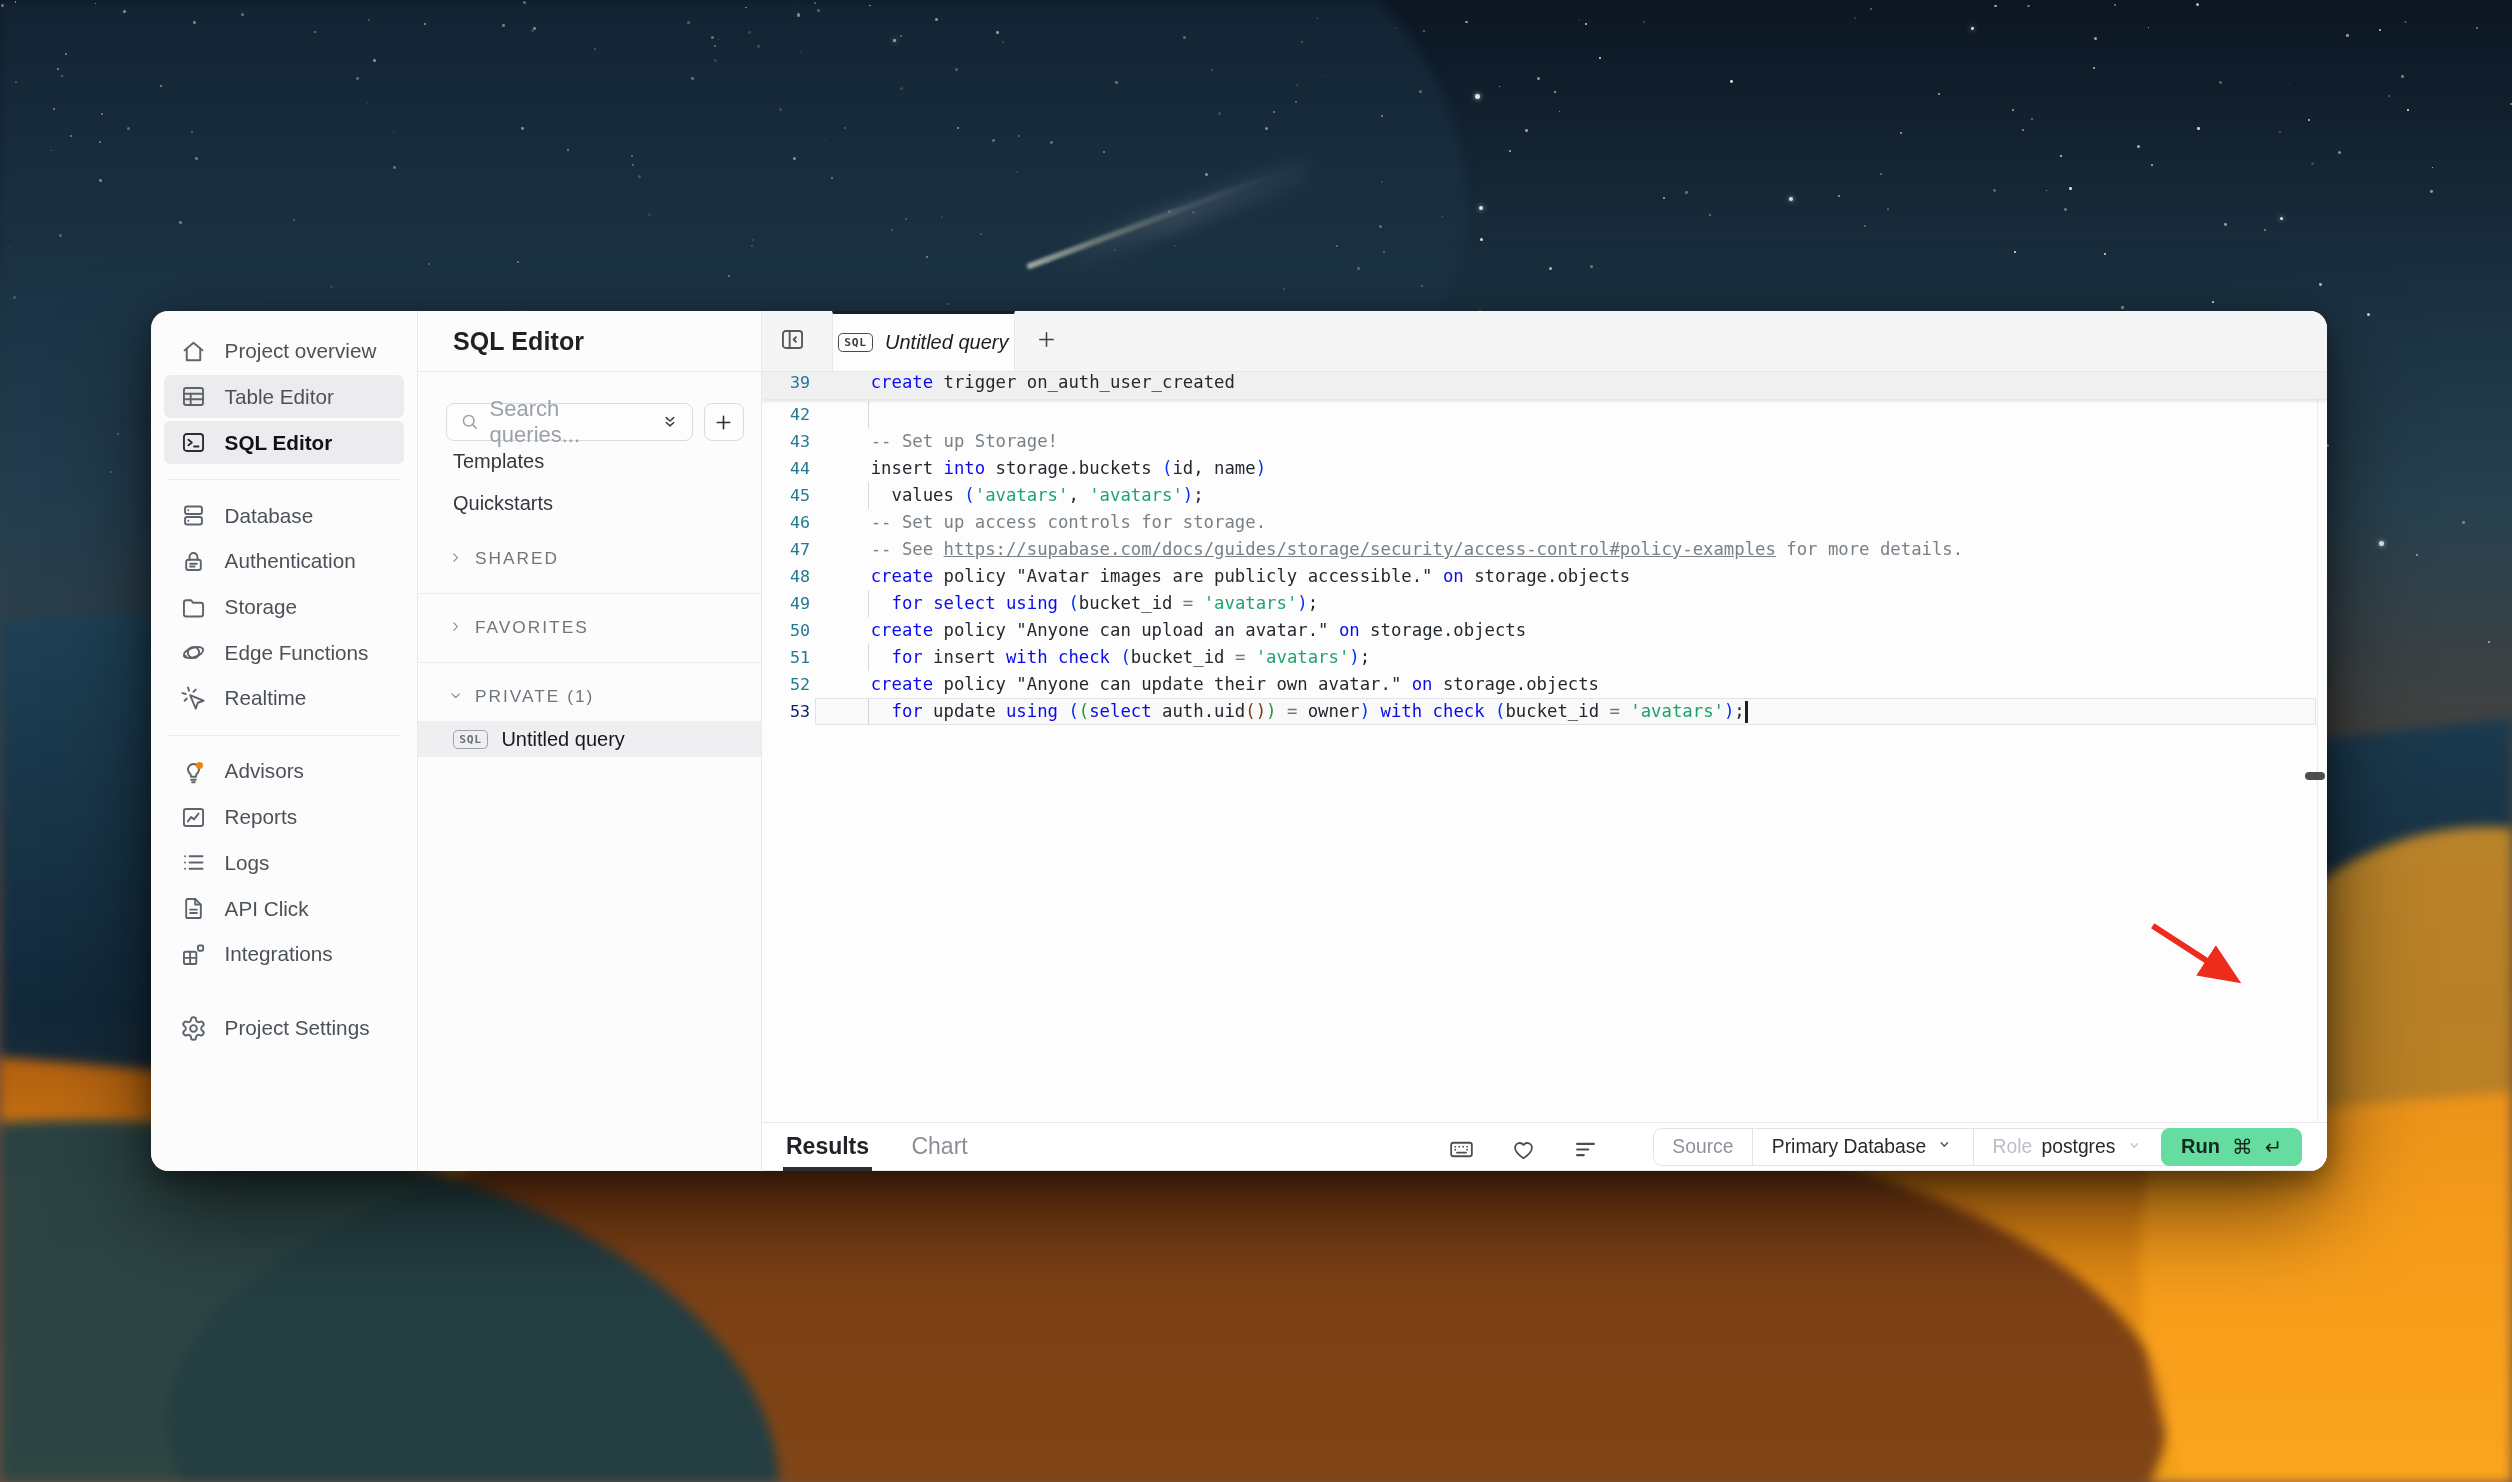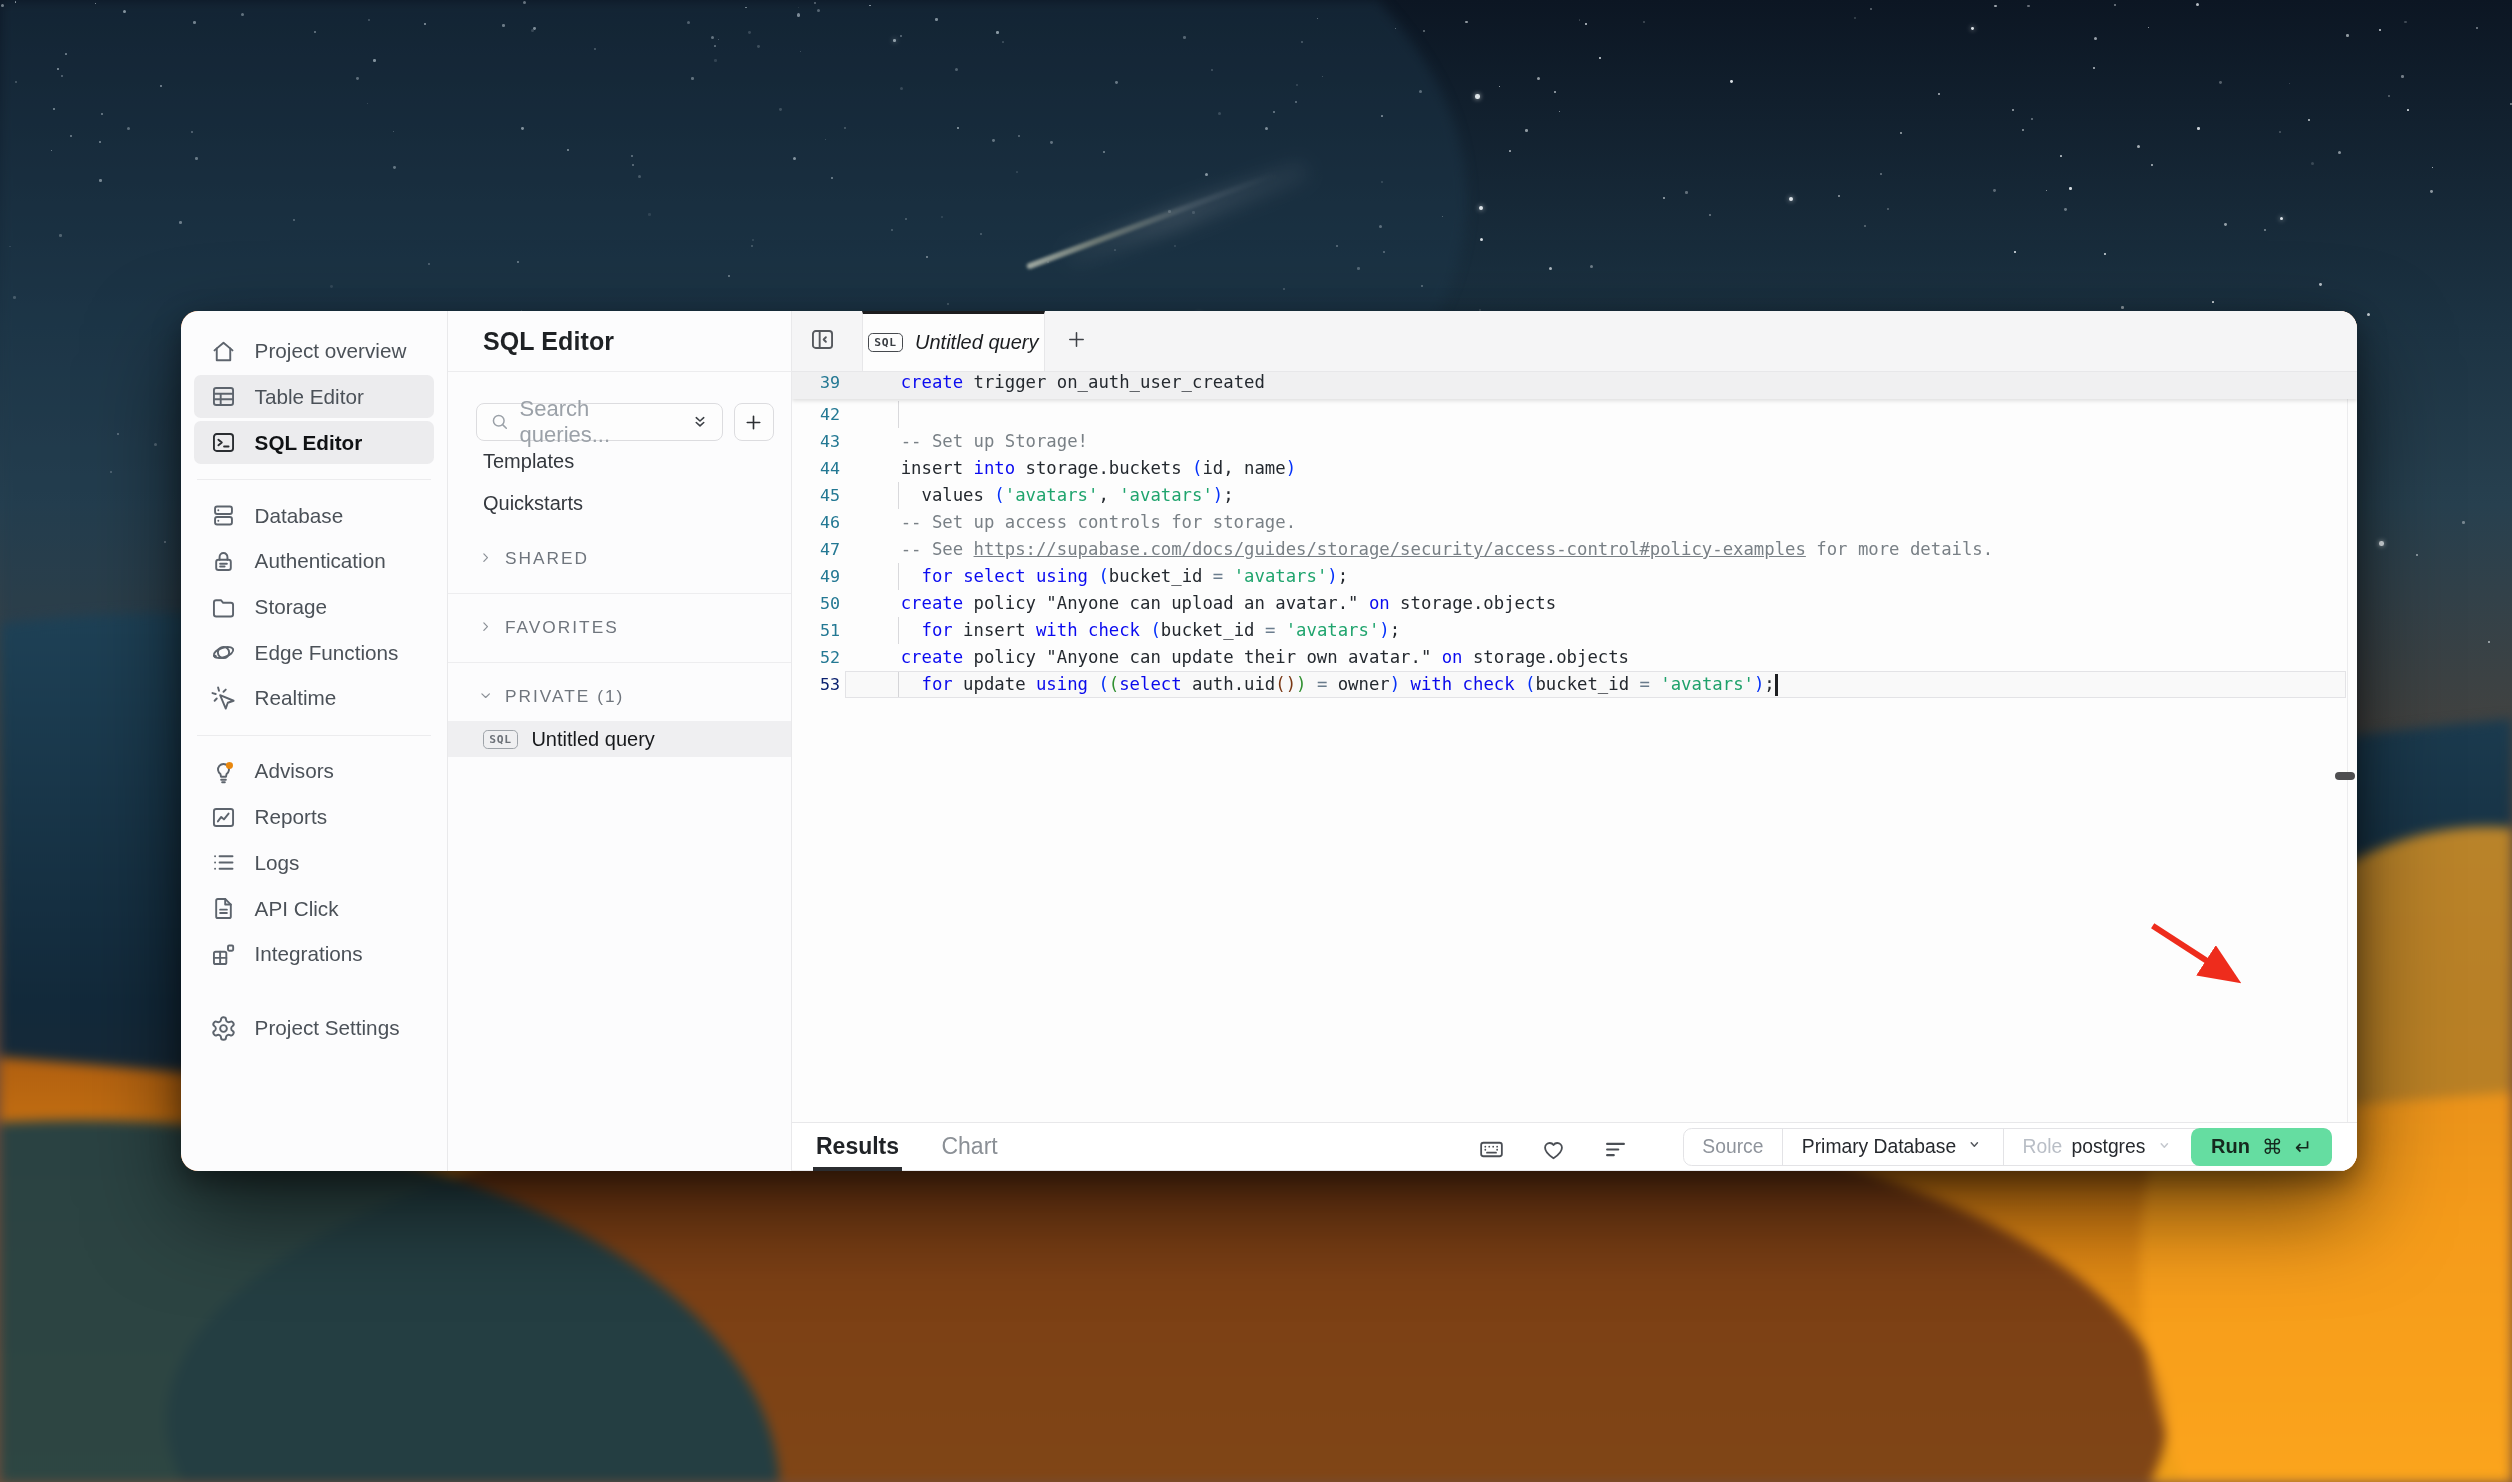--- a/index.html
+++ b/index.html
@@ -11,21 +11,21 @@
   .stars{position:absolute;inset:0;}
   .star{position:absolute;border-radius:50%;background:#e8eef2;}
   .comet-smoke{position:absolute;left:1065px;top:248px;width:260px;height:23px;border-radius:13.3px;
     transform:rotate(-20.5deg);transform-origin:left center;filter:blur(8.7px);
     background:linear-gradient(90deg,rgba(210,205,195,0.05),rgba(185,185,190,0.28) 45%,rgba(160,165,175,0.10));}
   .comet{position:absolute;left:1027px;top:264px;width:267px;height:6px;border-radius:6px;
     transform:rotate(-20.5deg);transform-origin:left center;filter:blur(1.7px);
     background:linear-gradient(90deg,rgba(255,252,225,0.98),rgba(255,244,198,0.55) 28%,rgba(205,205,205,0.22) 65%,rgba(190,190,195,0));}
   .dunes{position:absolute;inset:0;filter:blur(6px);}
   
-  .window{position:absolute;left:181px;top:311px;width:2176px;height:860px;background:#f97316;
+  .window{position:absolute;left:151px;top:311px;width:2176px;height:860px;background:#f97316;
     border-radius:17.3px;box-shadow:0 40px 93px rgba(0,0,0,.55),0 9.3px 29px rgba(0,0,0,.38);
     display:flex;overflow:hidden;z-index:10;}
   
   .iconbar{width:267px;box-sizing:border-box;background:#fcfcfd;border-right:0.7px solid #e9e9eb;
     padding:18.7px 13.3px 0 13.3px;flex:none;}
   .nav-item{display:flex;align-items:center;gap:17.3px;height:43px;margin-bottom:2.7px;border:none;background:transparent;
     width:100%;border-radius:6.7px;padding:0 16px;box-sizing:border-box;cursor:default;text-align:left;}
   .nav-item .icn{flex:none;width:27px;height:27px;color:#5d646d;display:flex;align-items:center;justify-content:center;}
   .nav-item .icn svg{width:27px;height:27px;}
   .nav-label{font-size:20.7px;color:#4b5158;white-space:nowrap;}
@@ -657,20 +657,21 @@
           <span class="ln">39</span>
           <span class="codetxt"><span class="t-kw">create</span><span class="t-tx"> trigger on_auth_user_created</span></span>
         </div>
       <div class="rows" id="codeRows">
           <div class="crow guide"><span class="ln">42</span><span class="codetxt"></span></div>
           <div class="crow"><span class="ln">43</span><span class="codetxt"><span class="t-cm">-- Set up Storage!</span></span></div>
           <div class="crow"><span class="ln">44</span><span class="codetxt"><span class="t-tx">insert </span><span class="t-kw">into</span><span class="t-tx"> storage.buckets </span><span class="t-b1">(</span><span class="t-tx">id, name</span><span class="t-b1">)</span></span></div>
           <div class="crow guide"><span class="ln">45</span><span class="codetxt"><span class="t-tx">  values </span><span class="t-b1">(</span><span class="t-str">'avatars'</span><span class="t-tx">, </span><span class="t-str">'avatars'</span><span class="t-b1">)</span><span class="t-tx">;</span></span></div>
           <div class="crow"><span class="ln">46</span><span class="codetxt"><span class="t-cm">-- Set up access controls for storage.</span></span></div>
           <div class="crow"><span class="ln">47</span><span class="codetxt"><span class="t-cm">-- See </span><span class="t-lnk">https://supabase.com/docs/guides/storage/security/access-control#policy-examples</span><span class="t-cm"> for more details.</span></span></div>
+          <div class="crow"><span class="ln">48</span><span class="codetxt"><span class="t-kw">create</span><span class="t-tx"> policy "Avatar images are publicly accessible." </span><span class="t-kw">on</span><span class="t-tx"> storage.objects</span></span></div>
           <div class="crow guide"><span class="ln">49</span><span class="codetxt"><span class="t-tx">  </span><span class="t-kw">for</span><span class="t-tx"> </span><span class="t-kw">select</span><span class="t-tx"> </span><span class="t-kw">using</span><span class="t-tx"> </span><span class="t-b1">(</span><span class="t-tx">bucket_id </span><span class="t-op">=</span><span class="t-tx"> </span><span class="t-str">'avatars'</span><span class="t-b1">)</span><span class="t-tx">;</span></span></div>
           <div class="crow"><span class="ln">50</span><span class="codetxt"><span class="t-kw">create</span><span class="t-tx"> policy "Anyone can upload an avatar." </span><span class="t-kw">on</span><span class="t-tx"> storage.objects</span></span></div>
           <div class="crow guide"><span class="ln">51</span><span class="codetxt"><span class="t-tx">  </span><span class="t-kw">for</span><span class="t-tx"> insert </span><span class="t-kw">with</span><span class="t-tx"> </span><span class="t-kw">check</span><span class="t-tx"> </span><span class="t-b1">(</span><span class="t-tx">bucket_id </span><span class="t-op">=</span><span class="t-tx"> </span><span class="t-str">'avatars'</span><span class="t-b1">)</span><span class="t-tx">;</span></span></div>
           <div class="crow"><span class="ln">52</span><span class="codetxt"><span class="t-kw">create</span><span class="t-tx"> policy "Anyone can update their own avatar." </span><span class="t-kw">on</span><span class="t-tx"> storage.objects</span></span></div>
           <div class="crow guide current"><span class="ln active">53</span><span class="codetxt"><span class="t-tx">  </span><span class="t-kw">for</span><span class="t-tx"> update </span><span class="t-kw">using</span><span class="t-tx"> </span><span class="t-b1">(</span><span class="t-b2">(</span><span class="t-kw">select</span><span class="t-tx"> auth.uid</span><span class="t-b3">()</span><span class="t-b2">)</span><span class="t-tx"> </span><span class="t-op">=</span><span class="t-tx"> owner</span><span class="t-b1">)</span><span class="t-tx"> </span><span class="t-kw">with</span><span class="t-tx"> </span><span class="t-kw">check</span><span class="t-tx"> </span><span class="t-b1">(</span><span class="t-tx">bucket_id </span><span class="t-op">=</span><span class="t-tx"> </span><span class="t-str">'avatars'</span><span class="t-b1">)</span><span class="t-tx">;</span><span class="caret"></span></span></div>
         </div>
       <div class="editor-hairline"></div>
       <div class="scroll-dash"></div>
     </div>
 

